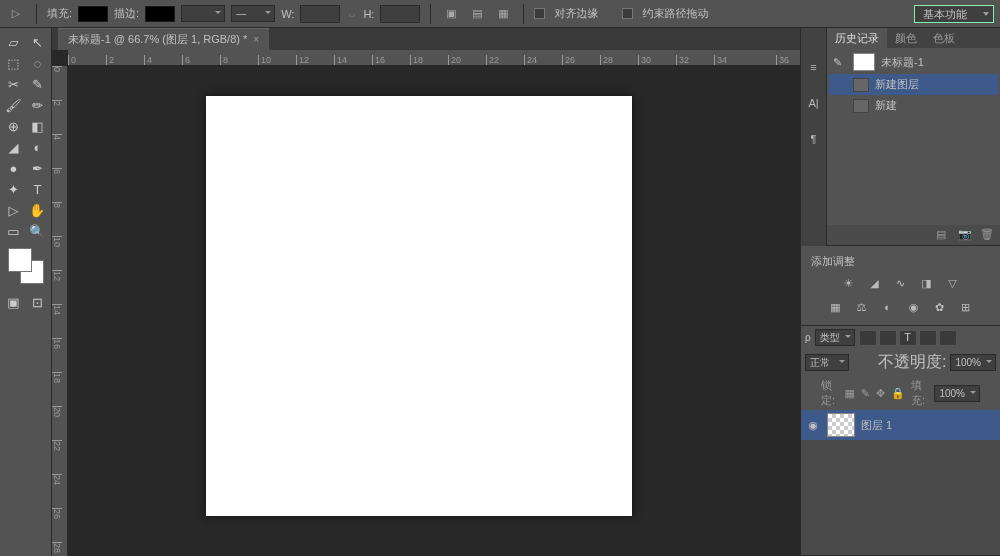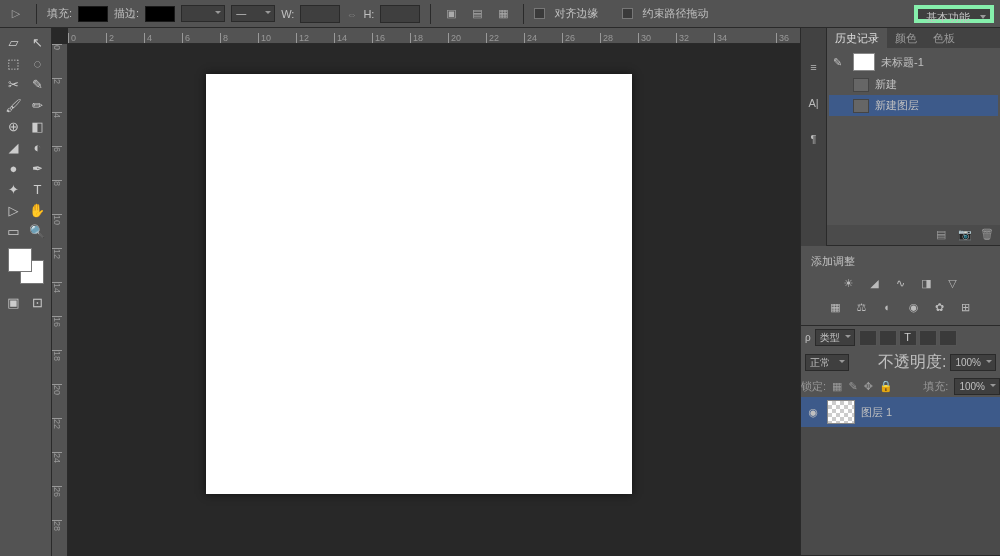--- a/index.html
+++ b/index.html
@@ -3,21 +3,21 @@
 <meta charset="utf-8">
 <style>
 *{margin:0;padding:0;box-sizing:border-box;font-family:"Microsoft YaHei",sans-serif;font-size:11px;color:#c0c0c0;user-select:none}
 body{background:#535353;width:1000px;height:556px;overflow:hidden;position:relative}
 .topbar{height:28px;background:#535353;border-bottom:1px solid #2a2a2a;display:flex;align-items:center;padding:0 6px;gap:6px}
 .swatch{width:30px;height:16px;background:#000;border:1px solid #1a1a1a}
 .tinyinput{width:40px;height:18px;background:#3f3f3f;border:1px solid #2a2a2a}
 .divider{width:1px;height:20px;background:#2a2a2a;margin:0 4px}
 .iconbtn{width:20px;height:20px;display:flex;align-items:center;justify-content:center;color:#aaa}
 .checkbox{width:11px;height:11px;border:1px solid #777;background:#3a3a3a;display:inline-block;vertical-align:middle;margin-right:3px}
-.dropdown{background:#3f3f3f;border:4px solid #86efac;padding:1px 18px 1px 8px;position:relative;height:18px;line-height:15px}
+.dropdown{background:#3f3f3f;border:1px solid #86efac;padding:1px 18px 1px 8px;position:relative;height:18px;line-height:15px}
 .dropdown::after{content:"";position:absolute;right:4px;top:6px;border-left:3px solid transparent;border-right:3px solid transparent;border-top:4px solid #999}
 .ws-row{height:28px;display:flex}
 .toolbox{width:52px;background:#535353;border-right:1px solid #2a2a2a;padding-top:4px;display:flex;flex-direction:column;align-items:center}
 .toolpair{display:flex;margin-bottom:1px}
 .tool{width:24px;height:20px;display:flex;align-items:center;justify-content:center;color:#ccc;font-size:13px}
 .colorsw{position:relative;width:36px;height:36px;margin-top:6px}
 .colorsw .fg{position:absolute;width:24px;height:24px;background:#fff;border:1px solid #777;left:0;top:0}
 .colorsw .bg{position:absolute;width:24px;height:24px;background:#fff;border:1px solid #777;right:0;bottom:0}
 .doc-area{flex:1;background:#282828;display:flex;flex-direction:column}
 .tabbar{height:22px;background:#3a3a3a;display:flex;align-items:flex-end;padding-left:6px}
@@ -47,21 +47,21 @@
 .panel-footer{height:20px;background:#4b4b4b;display:flex;justify-content:flex-end;align-items:center;gap:8px;padding-right:6px}
 .pf-icon{width:14px;height:14px;color:#999}
 .adj-body{padding:6px}
 .adj-icons{display:flex;gap:8px;padding:4px 8px;justify-content:center;flex-wrap:wrap}
 .adj-icons span{width:18px;height:16px;color:#bbb;display:flex;align-items:center;justify-content:center}
 .layers-opts{display:flex;align-items:center;gap:4px;padding:3px 4px}
 .mini-dd{background:#3f3f3f;border:1px solid #2a2a2a;padding:1px 14px 1px 4px;position:relative;height:17px;font-size:10px;line-height:14px}
 .mini-dd::after{content:"";position:absolute;right:3px;top:5px;border-left:3px solid transparent;border-right:3px solid transparent;border-top:3px solid #999}
 .layer-row{display:flex;align-items:center;padding:3px 4px;gap:6px;background:#3d5a8a}
 .layer-thumb{width:28px;height:24px;border:1px solid #888;background:repeating-conic-gradient(#ccc 0 25%,#fff 0 50%) 0 0/8px 8px}
-.lock-row{display:flex;align-items:center;gap:6px;padding:2px 0;font-size:10px}
+.lock-row{display:flex;align-items:center;gap:6px;padding:2px 20px;font-size:10px}
 .lock-row span{color:#999}
 .filter-icons{display:flex;gap:2px;align-items:center}
 .filter-icons .fi{width:18px;height:16px;border:1px solid #555;background:#3a3a3a}
 </style>
 </head>
 <body>
 
 <div class="topbar">
   <div class="iconbtn">▷</div>
   <div class="divider"></div>
@@ -137,20 +137,26 @@
         <div class="bg"></div>
         <div class="fg"></div>
       </div>
     <div class="toolpair" style="margin-top:8px">
         <div class="tool">▣</div>
         <div class="tool">⊡</div>
       </div>
   </div>
 
   <div class="doc-area">
+    <div class="tabbar">
+      <div class="doctab">
+        <span>未标题-1 @ 66.7% (图层 1, RGB/8) *</span>
+        <span class="x">×</span>
+      </div>
+    </div>
     <div class="ruler-h" id="rh">
         <div class="tick" style="left: 0px;">0</div>
         <div class="tick" style="left: 38px;">2</div>
         <div class="tick" style="left: 76px;">4</div>
         <div class="tick" style="left: 114px;">6</div>
         <div class="tick" style="left: 152px;">8</div>
         <div class="tick" style="left: 190px;">10</div>
         <div class="tick" style="left: 228px;">12</div>
         <div class="tick" style="left: 266px;">14</div>
         <div class="tick" style="left: 304px;">16</div>
@@ -203,29 +209,29 @@
             <div class="ptab active">历史记录</div>
             <div class="ptab">颜色</div>
             <div class="ptab">色板</div>
           </div>
           <div class="panel-body" style="flex:1">
             <div class="hist-row">
               <span style="width:14px">✎</span>
               <div class="hist-thumb"></div>
               <span>未标题-1</span>
             </div>
+            <div class="hist-row sel">
+              <span style="width:14px"></span>
+              <div class="hist-icon"></div>
+              <span>新建图层</span>
+            </div>
             <div class="hist-row">
               <span style="width:14px"></span>
               <div class="hist-icon"></div>
               <span>新建</span>
-            </div>
-            <div class="hist-row sel">
-              <span style="width:14px"></span>
-              <div class="hist-icon"></div>
-              <span>新建图层</span>
             </div>
           </div>
           <div class="panel-footer">
             <span class="pf-icon">▤</span>
             <span class="pf-icon">📷</span>
             <span class="pf-icon">🗑</span>
           </div>
         </div>
       </div>
     </div>

